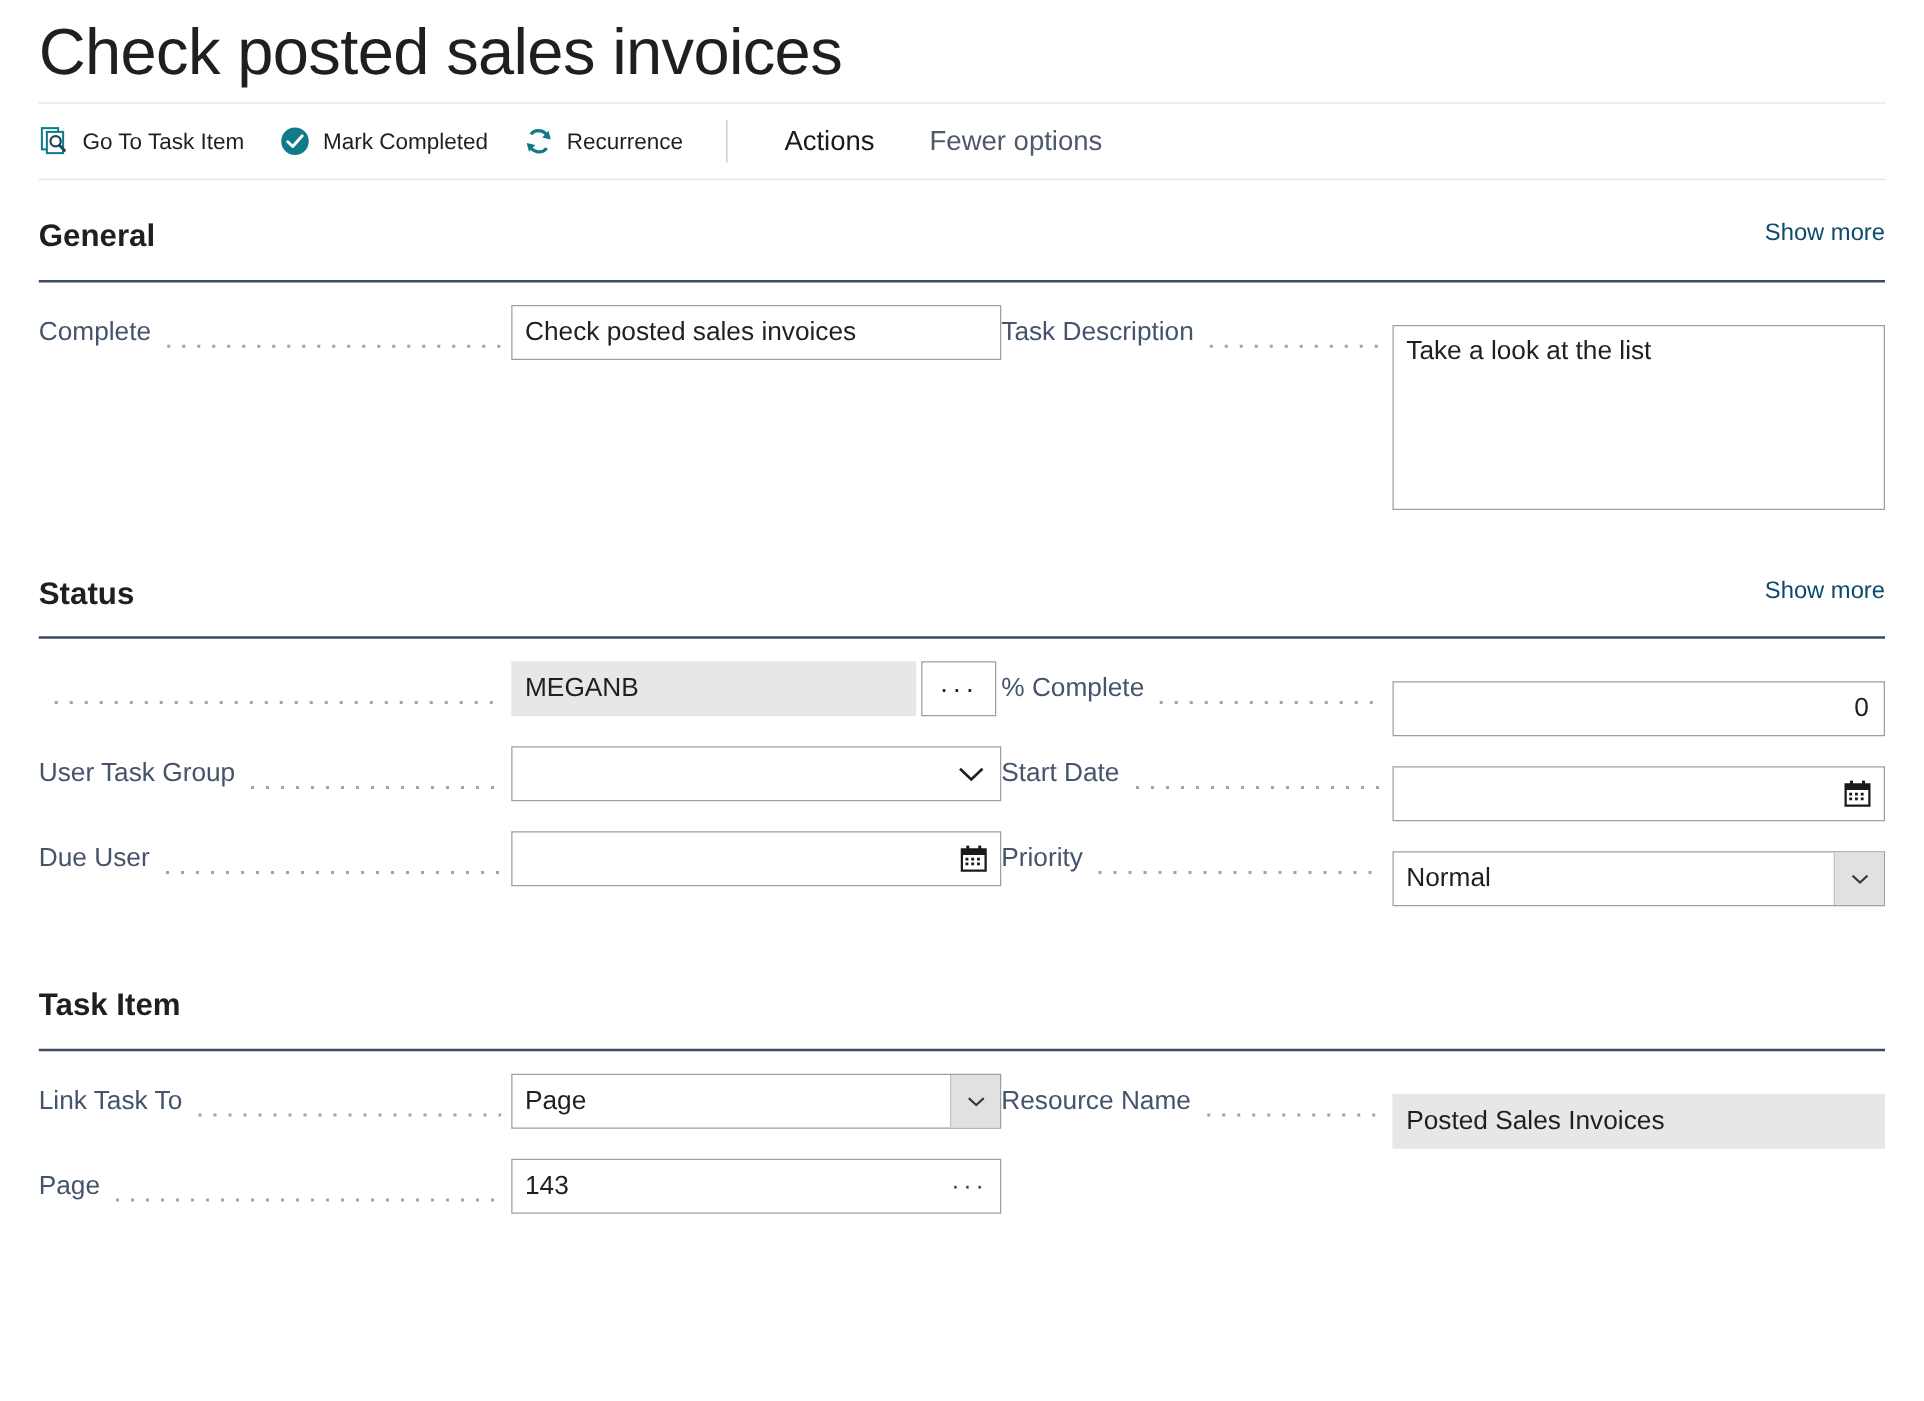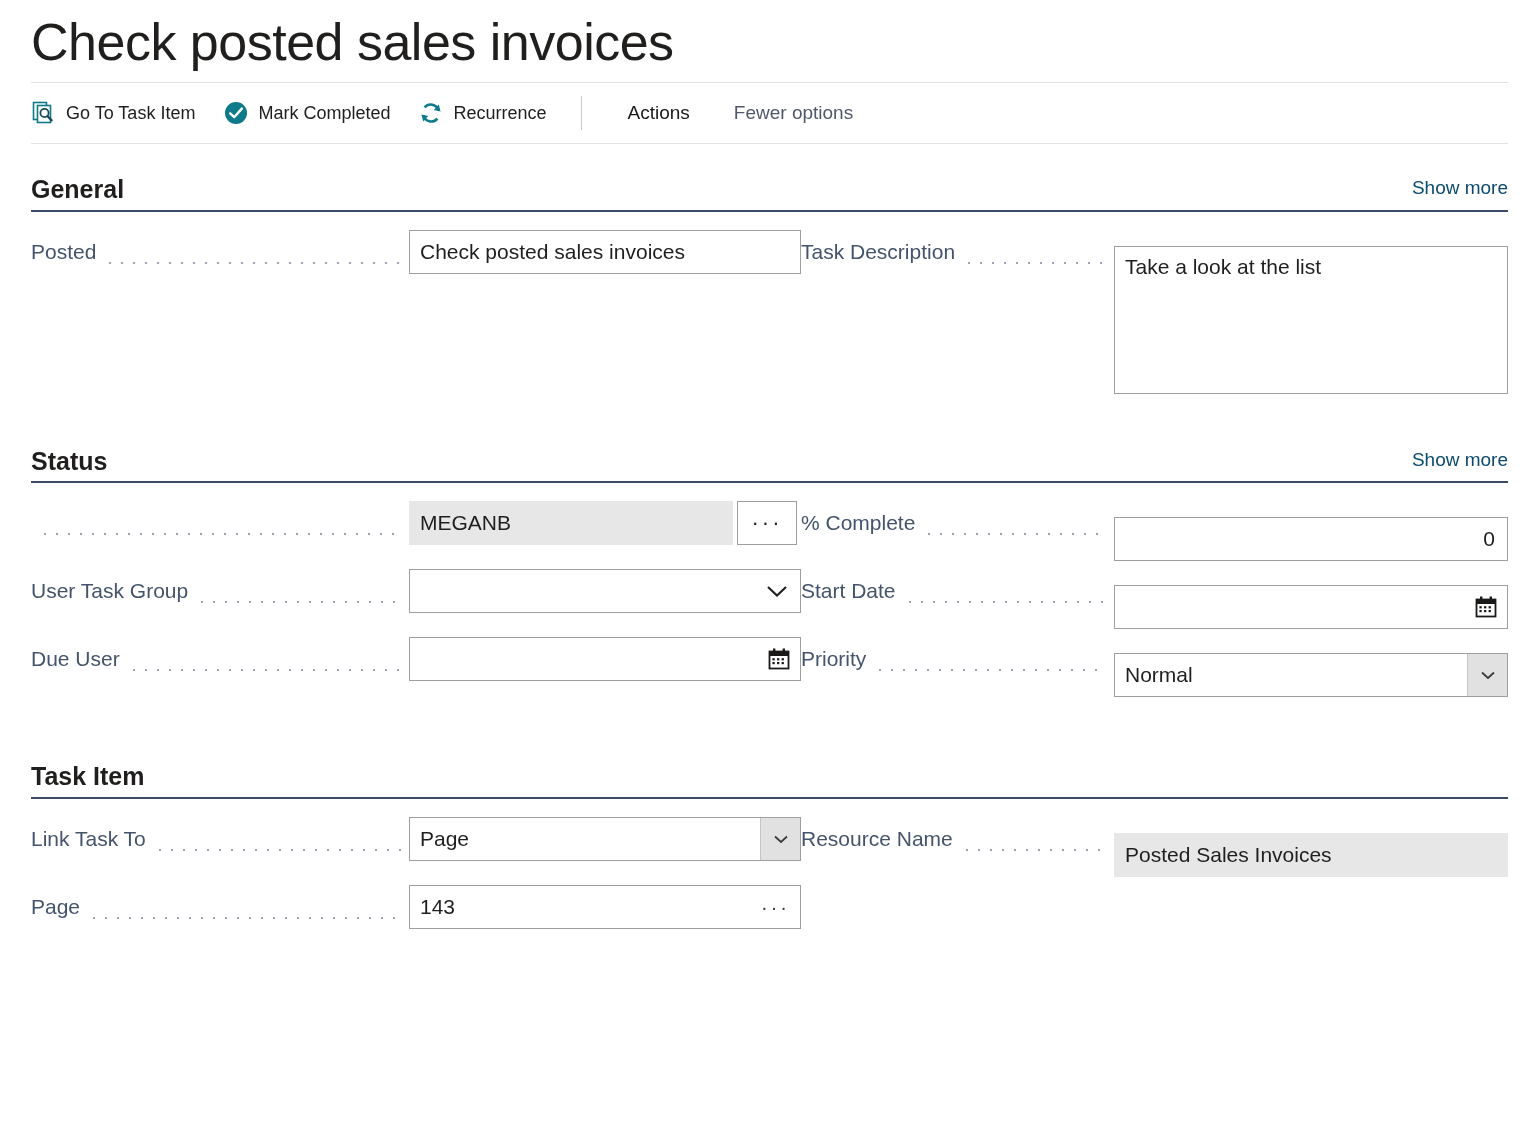--- a/index.html
+++ b/index.html
@@ -47,37 +47,37 @@
     white-space: nowrap;
   }
   .cmd:first-child { padding-left: 0; }
   .cmd-sep {
     width: 1px;
     height: 34px;
     background: #c8c6c4;
     margin: 0 24px 0 12px;
   }
   .cmd-plain {
-    font-size: 19px;
+    font-size: 22px;
     padding: 0 22px;
     height: 100%;
     display: flex;
     align-items: center;
     white-space: nowrap;
   }
   .cmd-plain.muted { color: #50596b; }
   .icon { display: inline-flex; align-items: center; justify-content: center; flex: none; }
 
   
   .section { padding-top: 32px; }
   .section-head {
     display: flex;
-    align-items: center;
+    align-items: flex-start;
     justify-content: space-between;
-    padding-bottom: 6px;
+    padding-bottom: 20px;
   }
   .section-title {
     font-size: 25px;
     font-weight: 700;
     color: #201f1e;
     line-height: 1.1;
   }
   .show-more {
     font-size: 19px;
     color: #0c4a6e;
@@ -228,21 +228,21 @@
     <div class="section-head">
       <div class="section-title">General</div>
       <div class="show-more">Show more</div>
     </div>
     <div class="section-rule"></div>
 
     <div class="fields">
 
       <div class="col">
         <div class="row">
-          <div class="lbl">Posted</div>
+          <div class="lbl">Complete</div>
           <div class="leader"></div>
           <div class="ctl w-left">
             <div class="fld">Check posted sales invoices</div>
           </div>
         </div>
       </div>
 
       <div class="col">
         <div class="row tall">
           <div class="lbl">Task Description</div>

